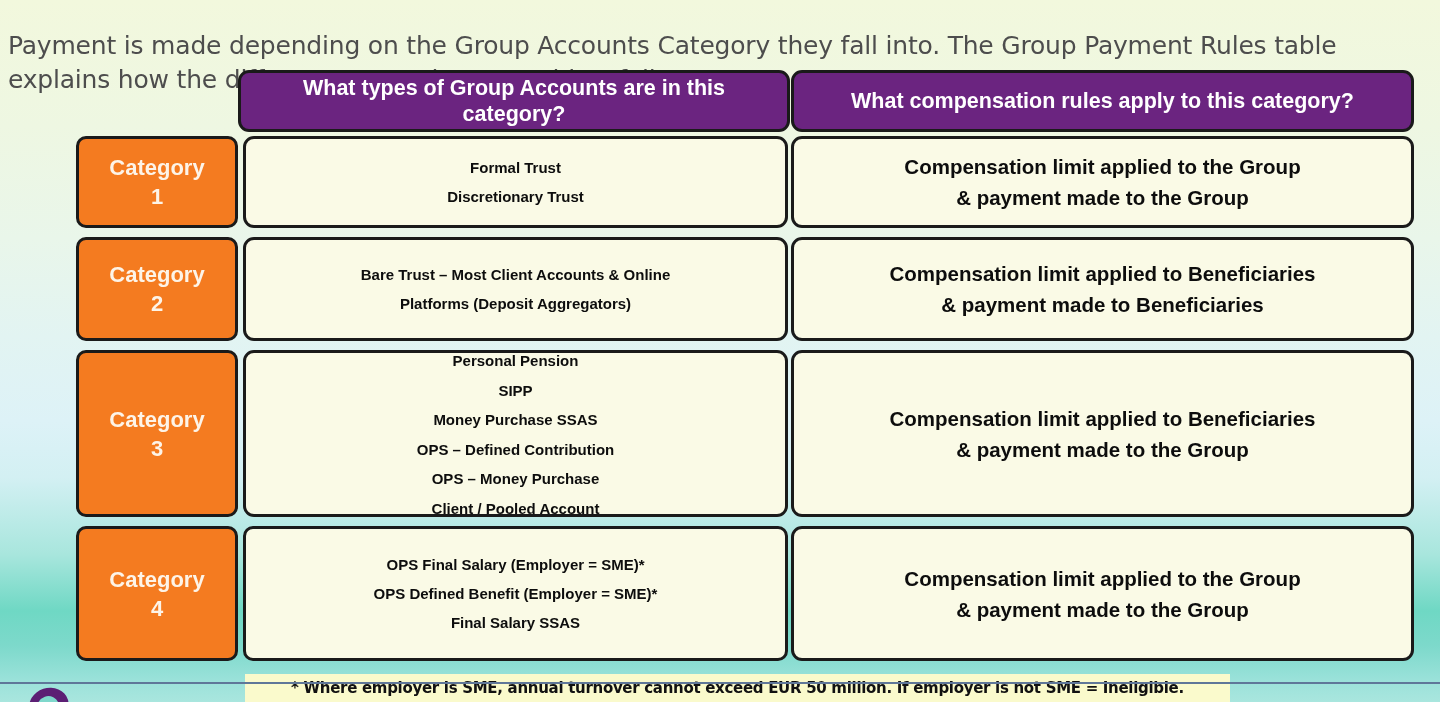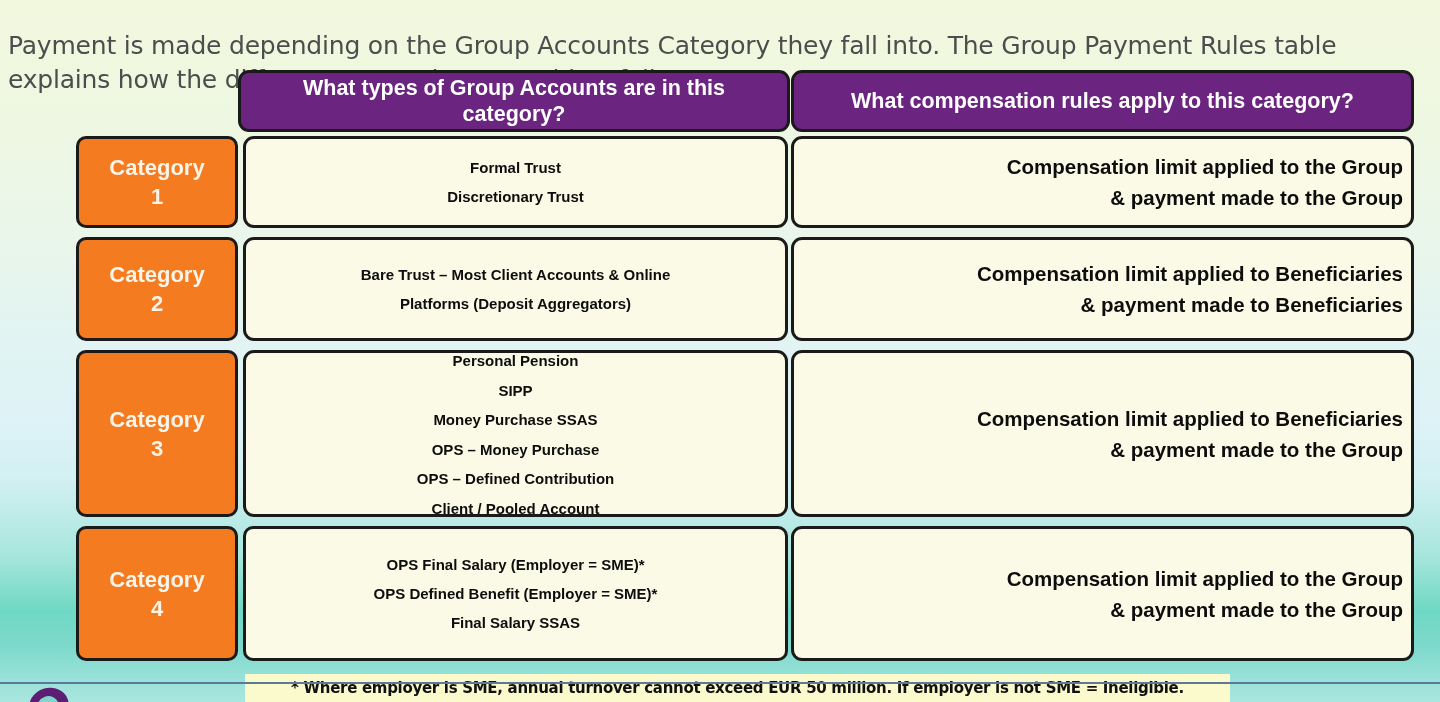--- a/index.html
+++ b/index.html
@@ -133,21 +133,21 @@
     position: absolute;
     left: 791px;
     top: 0;
     width: 623px;
     background: #FAFAE6;
     border: 3px solid #1a1a1a;
     border-radius: 11px;
     box-sizing: border-box;
     display: flex;
     flex-direction: column;
-    align-items: flex-end;
+    align-items: center;
     justify-content: center;
     color: #0d0d0d;
     font-weight: bold;
     font-size: 20.5px;
     line-height: 31px;
     text-align: center;
     padding: 0 8px;
   }
 
   .line { display: block; white-space: nowrap; }
@@ -264,22 +264,22 @@
 
     <div class="row" id="row-3">
       <div class="cat-box">
         <span class="line">Category</span>
         <span class="line">3</span>
       </div>
       <div class="types-box">
         <span class="line">Personal Pension</span>
         <span class="line">SIPP</span>
         <span class="line">Money Purchase SSAS</span>
+        <span class="line">OPS – Defined Contribution</span>
         <span class="line">OPS – Money Purchase</span>
-        <span class="line">OPS – Defined Contribution</span>
         <span class="line">Client / Pooled Account</span>
       </div>
       <div class="rules-box">
         <span class="line">Compensation limit applied to Beneficiaries</span>
         <span class="line">&amp; payment made to the Group</span>
       </div>
     </div>
 
     <div class="row" id="row-4">
       <div class="cat-box">

